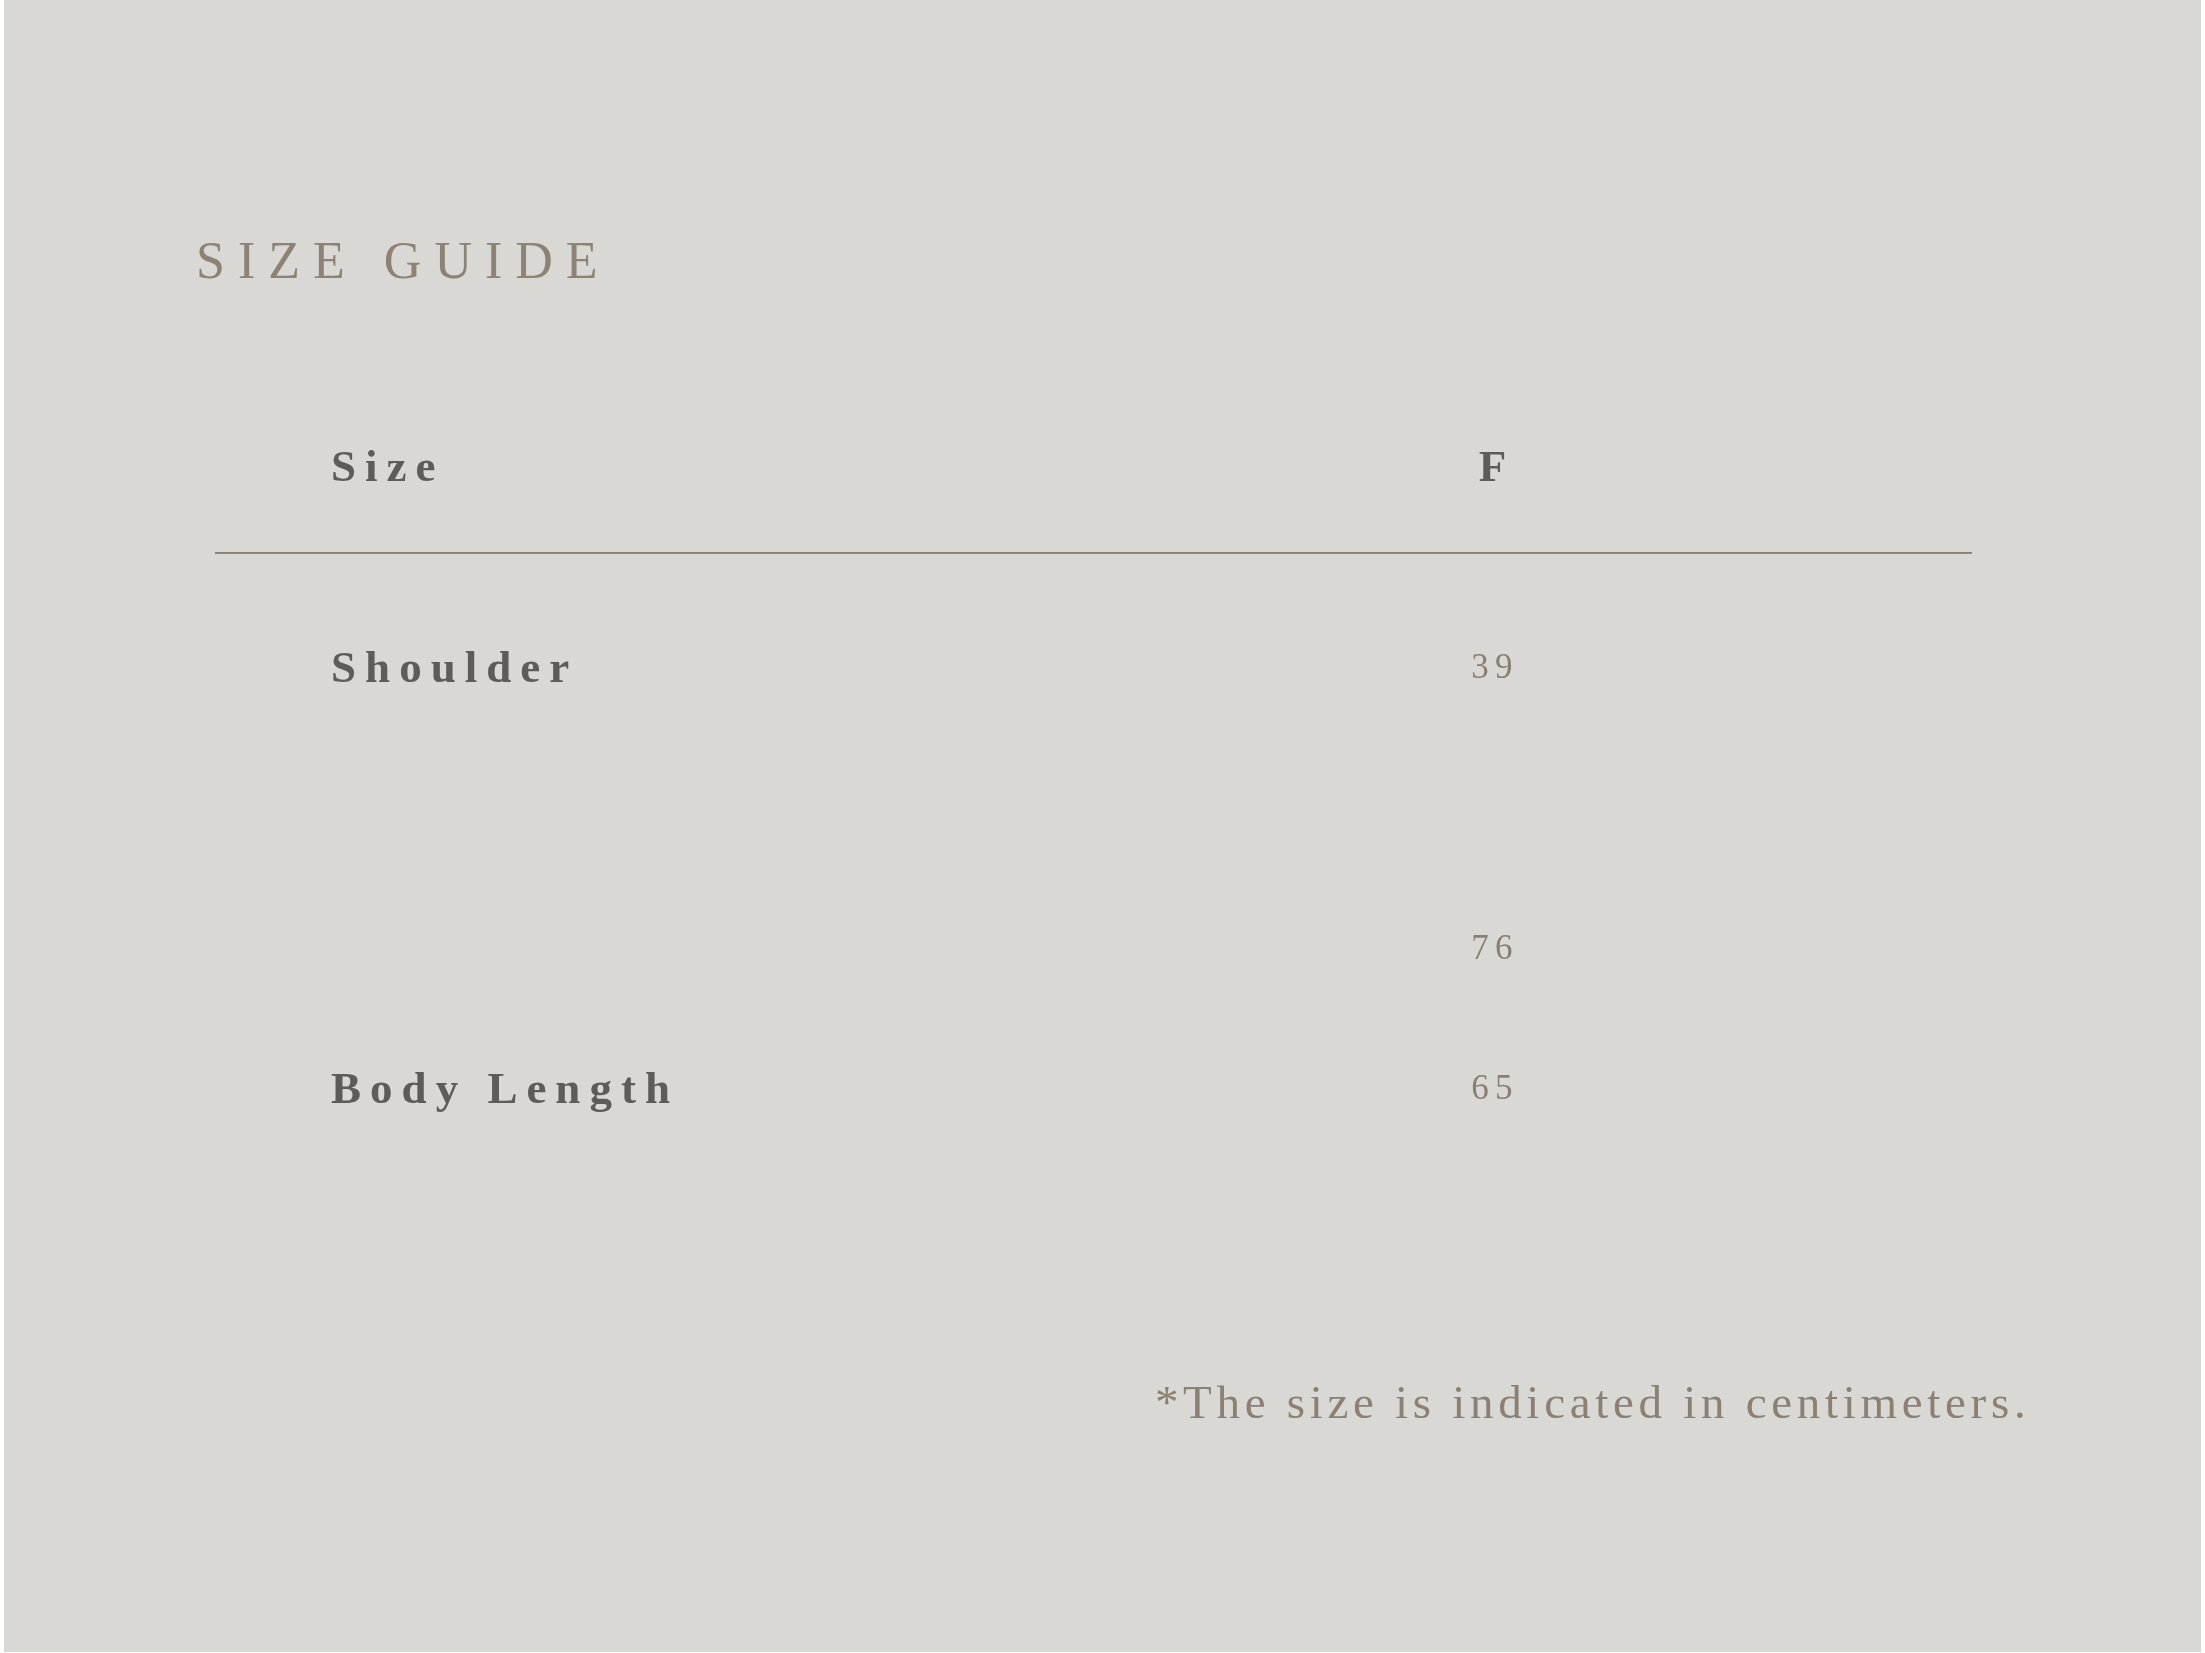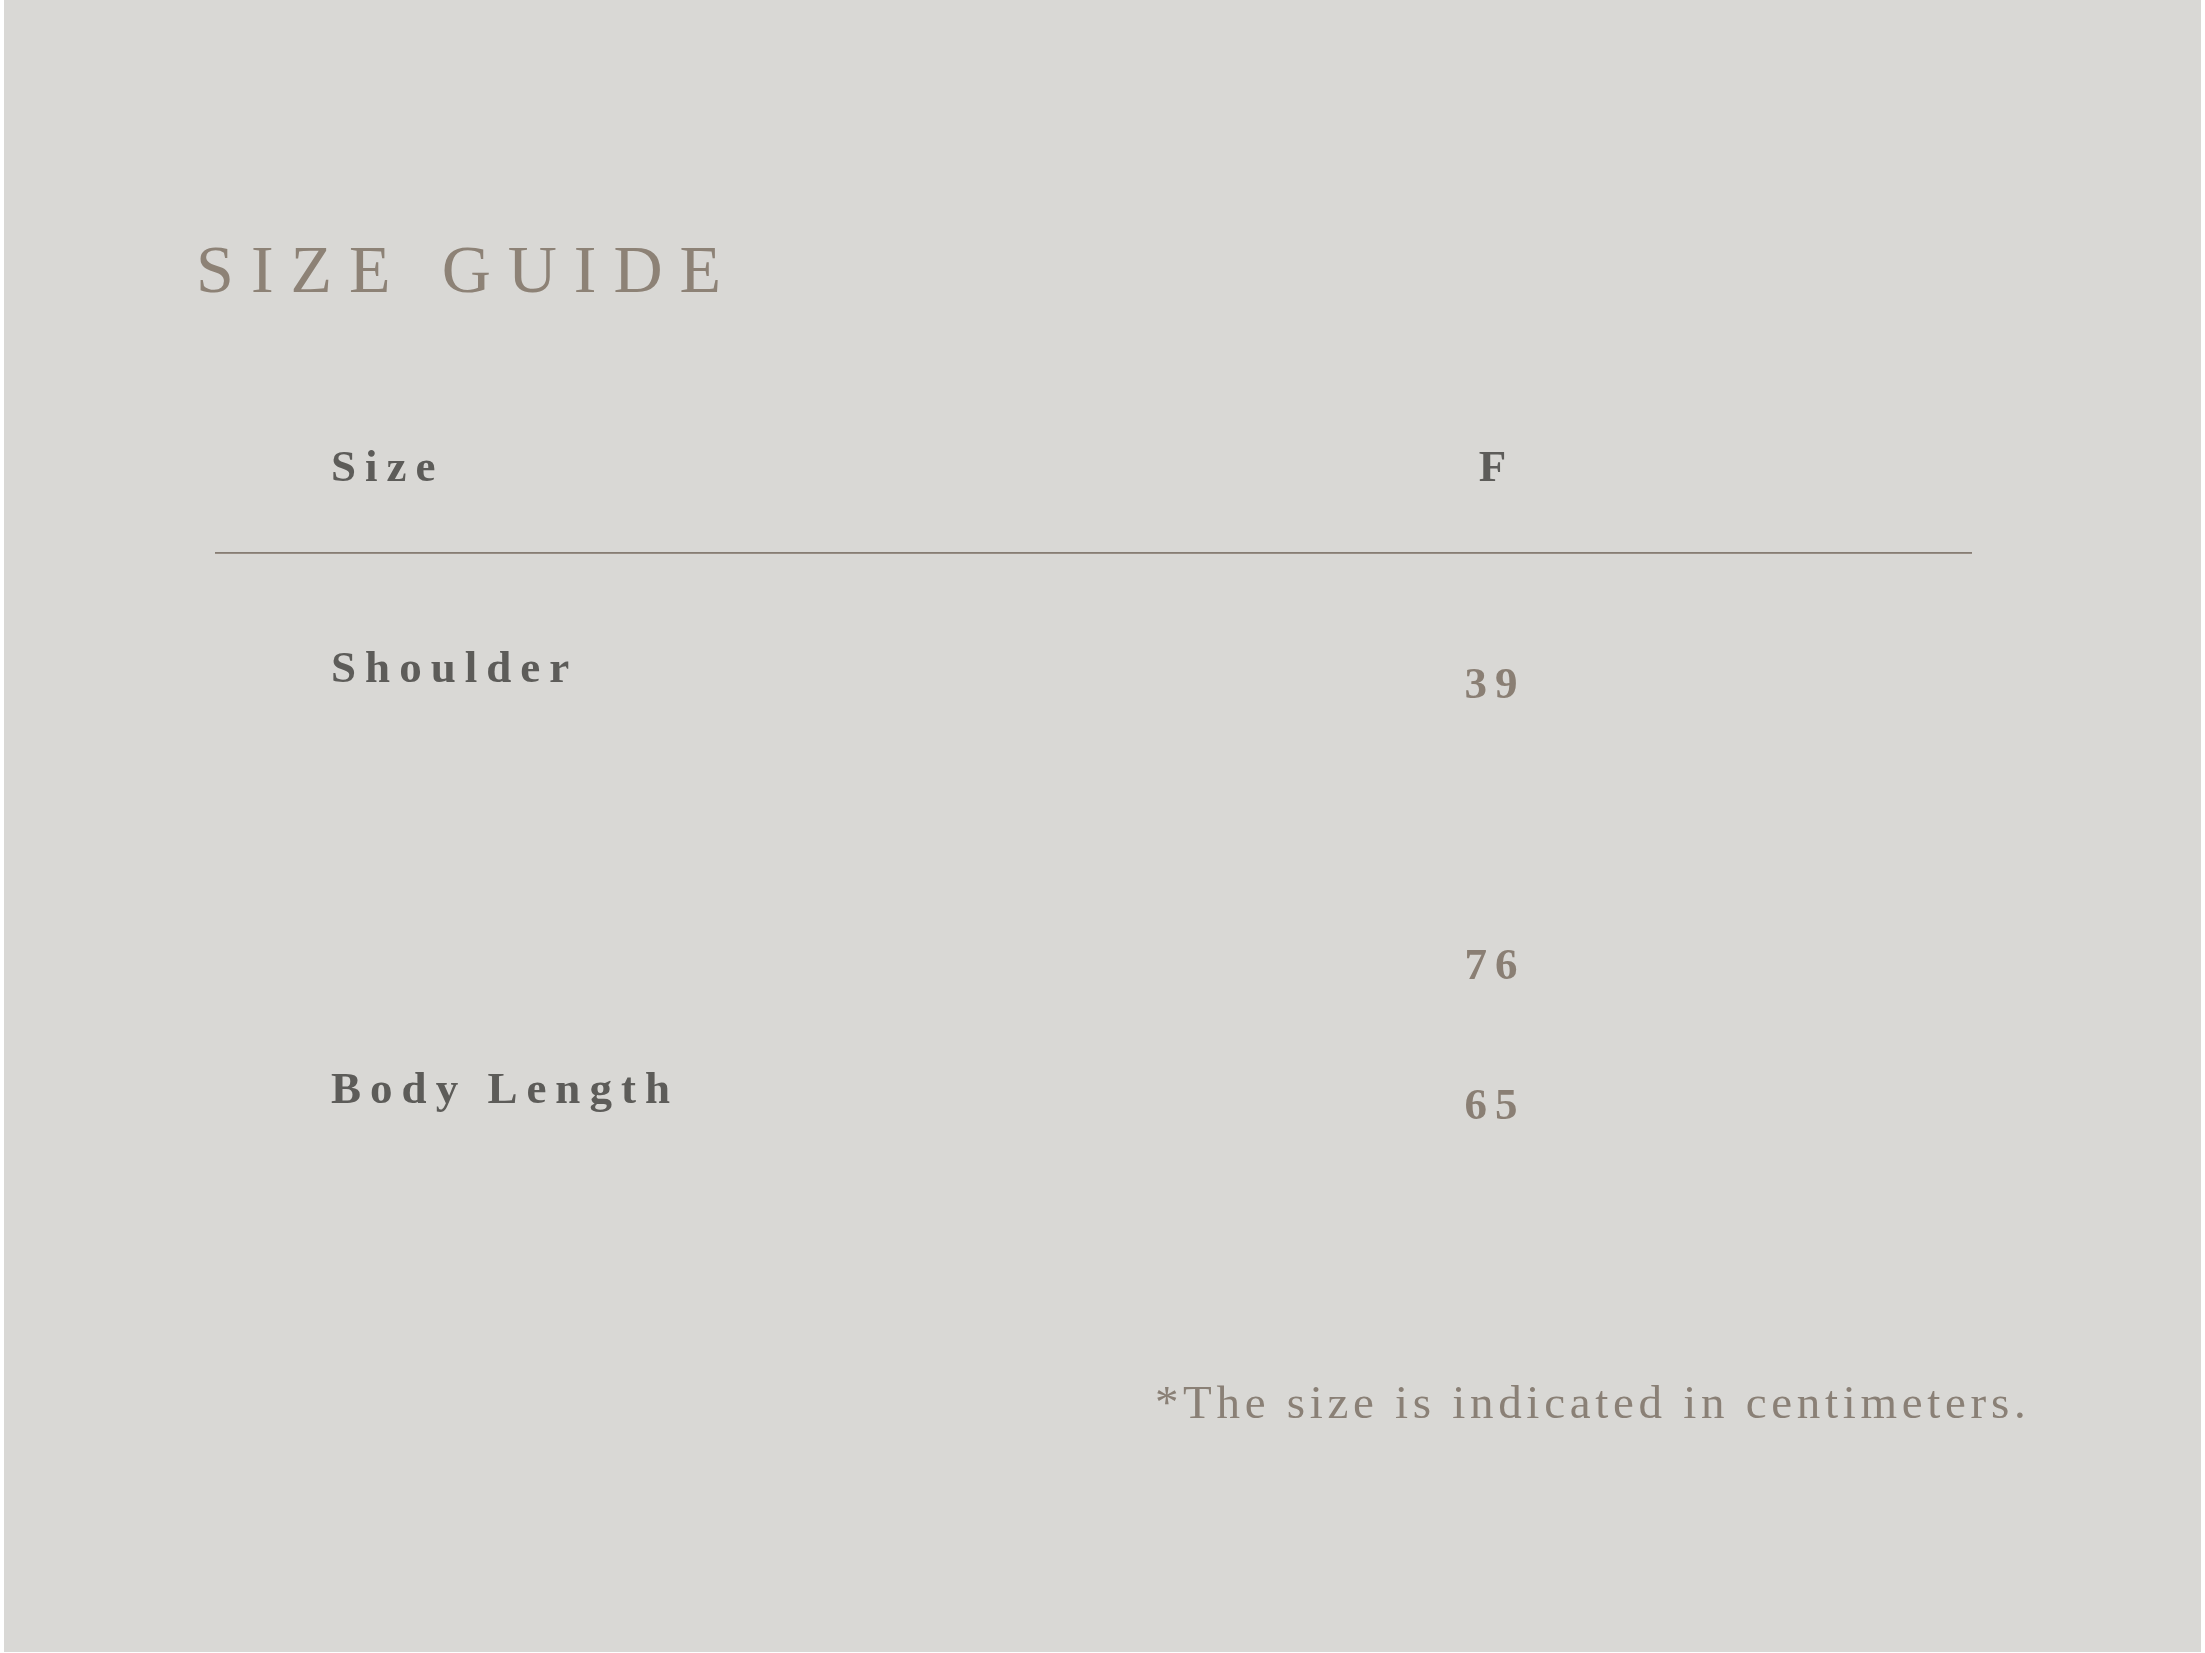--- a/index.html
+++ b/index.html
@@ -30,21 +30,21 @@
     left: 4.1px;
     top: 0;
     right: 3.6px;
     bottom: 2.1px;
     background: var(--background);
   }
   .page-title {
     position: absolute;
     left: 192px;
     top: 235px;
-    font-size: 68px;
+    font-size: 52px;
     line-height: 1;
     font-weight: normal;
     letter-spacing: 0.25em;
     color: var(--title);
     white-space: nowrap;
   }
   .header-row {
     position: absolute;
     left: 0;
     top: 444px;
@@ -99,25 +99,25 @@
     font-size: 45px;
     line-height: 1;
     font-weight: bold;
     letter-spacing: 0.2em;
     color: var(--heading-text);
     white-space: nowrap;
   }
   .measurement-value {
     position: absolute;
     left: 1491px;
-    top: 16px;
+    top: 4px;
     transform: translateX(-50%);
-    font-size: 45px;
+    font-size: 35px;
     line-height: 1;
-    font-weight: bold;
+    font-weight: normal;
     letter-spacing: 0.18em;
     color: var(--value-text);
     white-space: nowrap;
   }
   .size-note {
     position: absolute;
     right: 171px;
     top: 1379px;
     font-size: 47px;
     line-height: 1;

